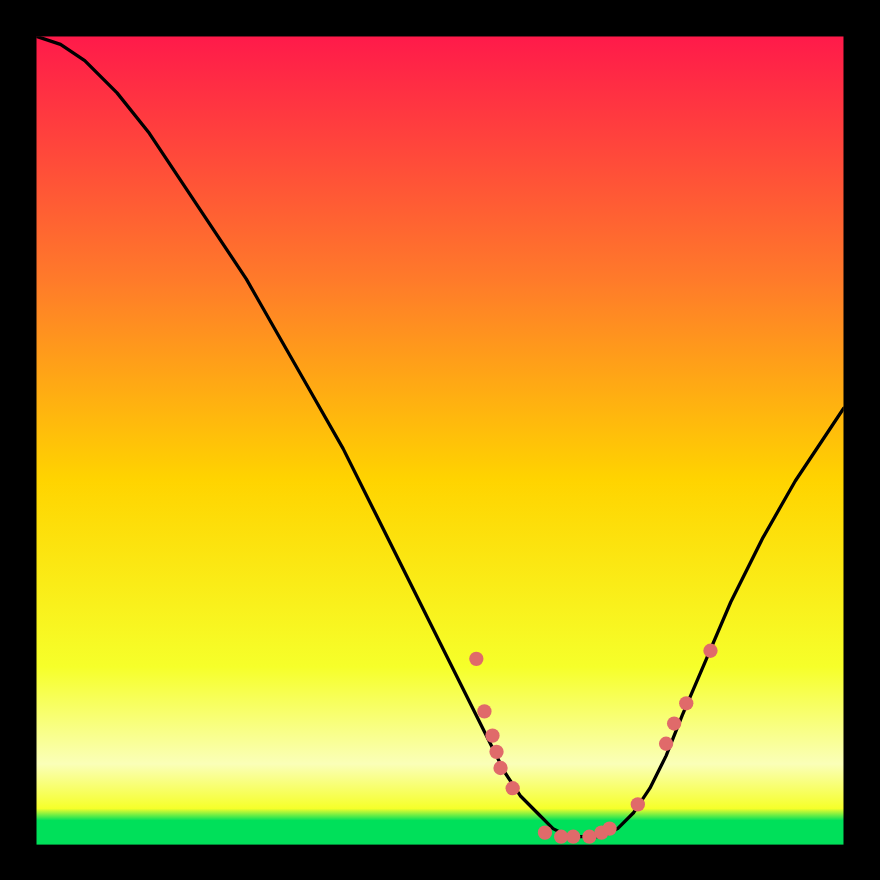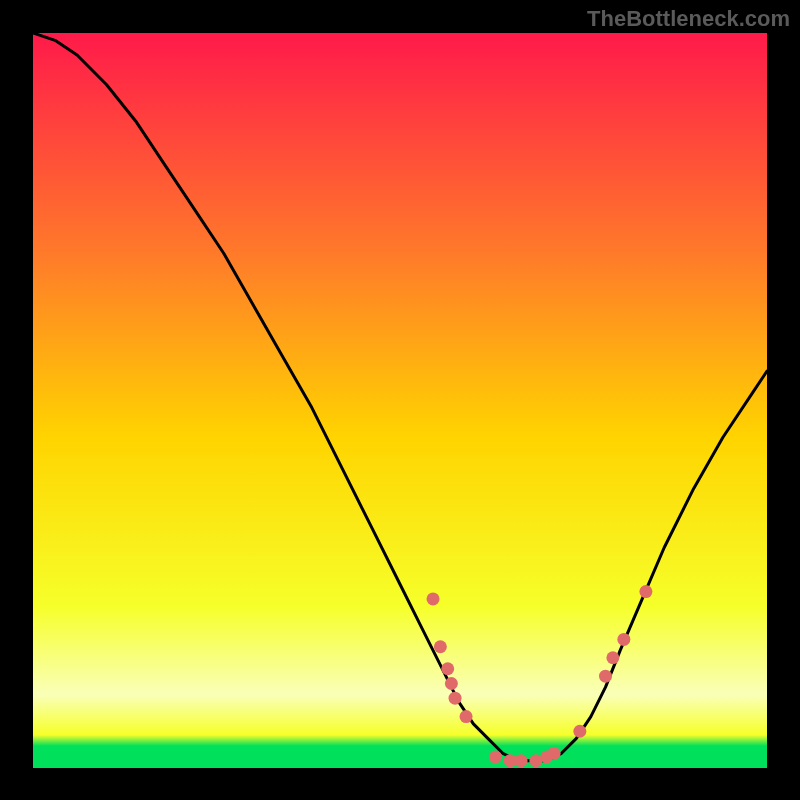--- a/index.html
+++ b/index.html
@@ -29,21 +29,20 @@
   }
   .plot-area svg {
     display: block;
     width: 100%;
     height: 100%;
   }
 </style>
 </head>
 <body>
 <div class="container">
-  <div class="watermark">TheBottleneck.com</div>
   <div class="plot-area">
     <svg id="chart-svg" viewBox="0 0 734 735" preserveAspectRatio="none">
         <defs>
           <linearGradient id="bg-grad" x1="0" y1="0" x2="0" y2="1">
             <stop offset="0%" stop-color="#ff1a4a"></stop>
             <stop offset="30%" stop-color="#ff7a2a"></stop>
             <stop offset="55.00000000000001%" stop-color="#ffd400"></stop>
             <stop offset="78%" stop-color="#f6ff2a"></stop>
             <stop offset="90%" stop-color="#faffb8"></stop>
             <stop offset="95.5%" stop-color="#f6ff2a"></stop>

